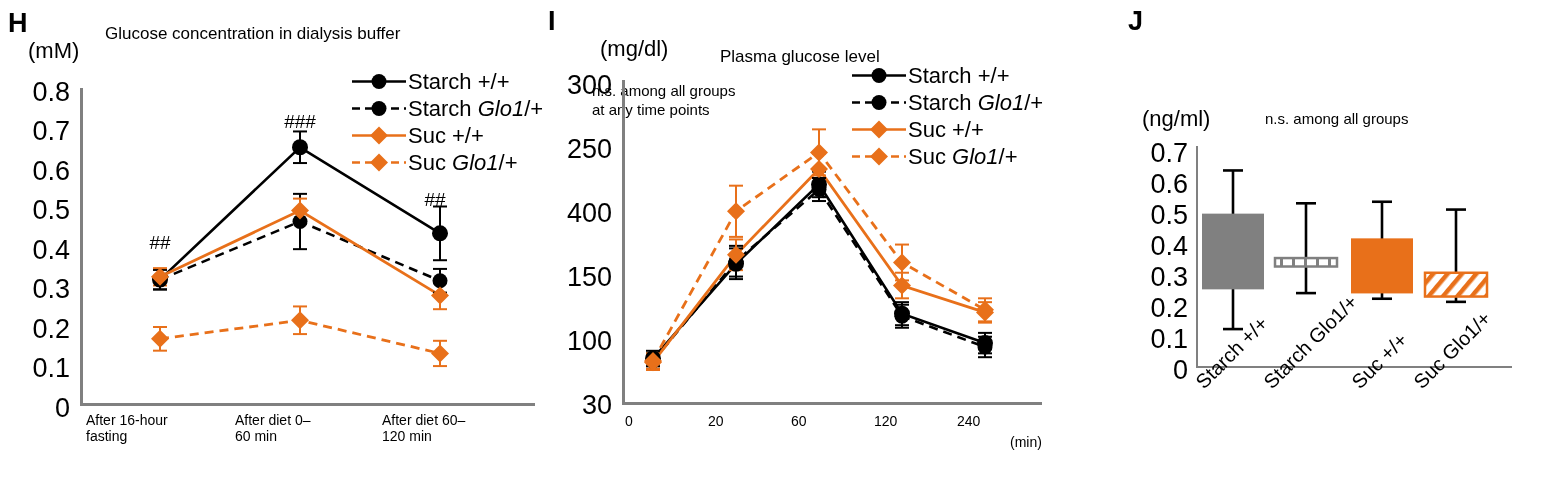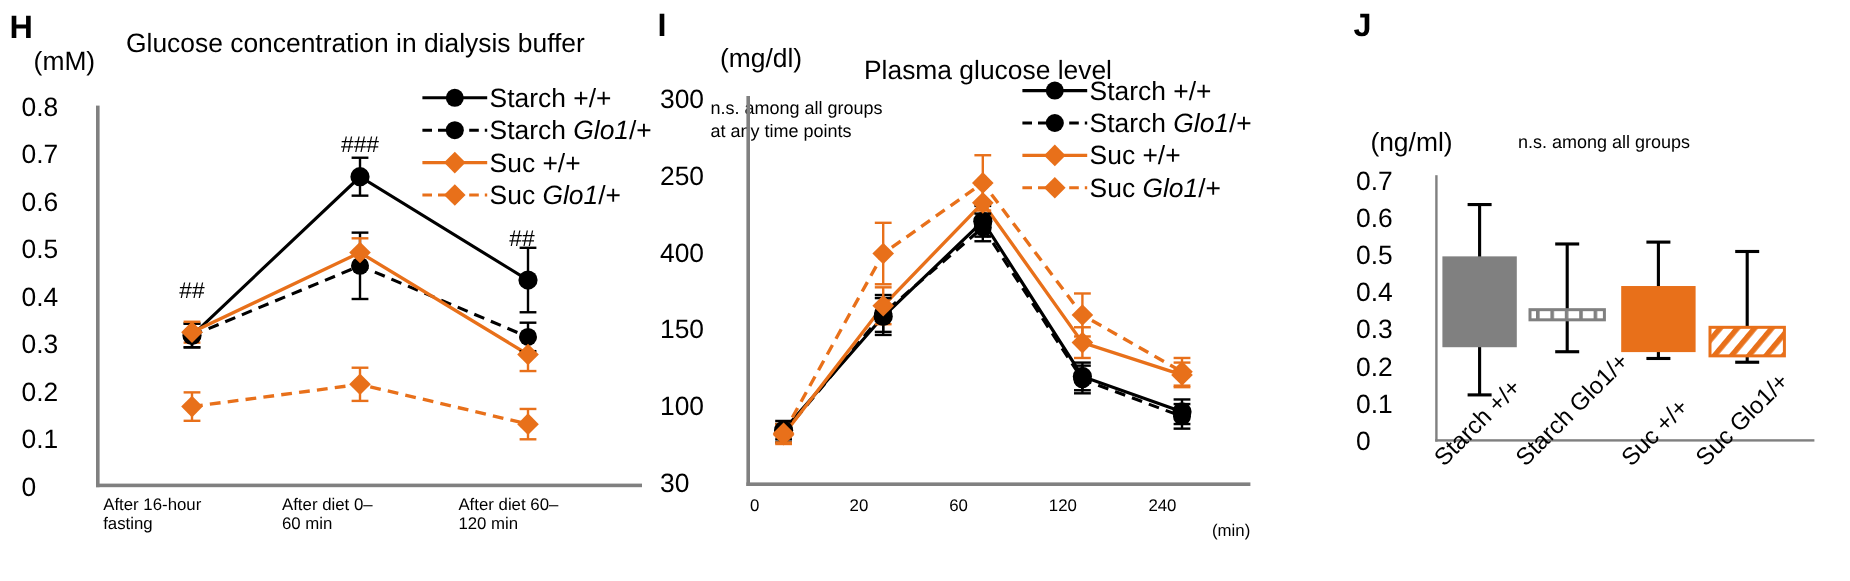--- a/index.html
+++ b/index.html
@@ -4,23 +4,23 @@
 <style>
   html,body{margin:0;padding:0;background:#fff;}
   body{width:1542px;height:484px;font-family:"Liberation Sans",sans-serif;color:#000;overflow:hidden;}
   .fig{position:relative;width:1542px;height:484px;background:#fff;}
   .panel{position:absolute;top:0;height:484px;}
   #panel-h{left:0;width:540px;}
   #panel-i{left:540px;width:560px;}
   #panel-j{left:1100px;width:442px;}
   .panel-letter{position:absolute;font-weight:bold;font-size:27px;line-height:1;}
   .unit{position:absolute;font-size:22px;line-height:1;}
-  .title{position:absolute;font-size:22px;line-height:1;white-space:nowrap;}
+  .title{position:absolute;font-size:17px;line-height:1;white-space:nowrap;}
   .subtitle{position:absolute;font-size:15px;line-height:1.25;white-space:nowrap;}
-  .ytick{position:absolute;font-size:22px;line-height:1;white-space:nowrap;}
+  .ytick{position:absolute;font-size:27px;line-height:1;text-align:right;white-space:nowrap;}
   .xtick{position:absolute;font-size:14px;line-height:1.15;text-align:left;white-space:nowrap;}
   .xtick-rot{position:absolute;font-size:20px;line-height:1;white-space:nowrap;
     transform:rotate(-45deg);transform-origin:left top;}
   .axisline{position:absolute;background:#808080;}
   .hash{position:absolute;font-size:19px;line-height:1;font-weight:normal;white-space:nowrap;text-align:center;}
   .legend{position:absolute;}
   .legend-row{position:relative;height:27px;display:flex;align-items:center;white-space:nowrap;}
   .legend-sym{position:relative;width:58px;height:27px;flex:0 0 58px;}
   .legend-lbl{font-size:22px;line-height:1;}
   .legend-lbl i{font-style:italic;}

